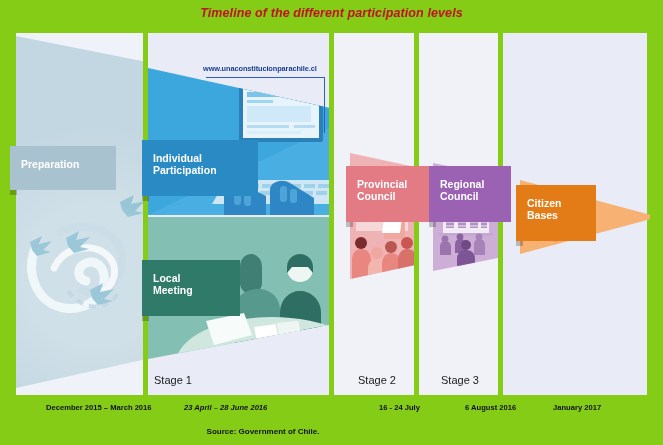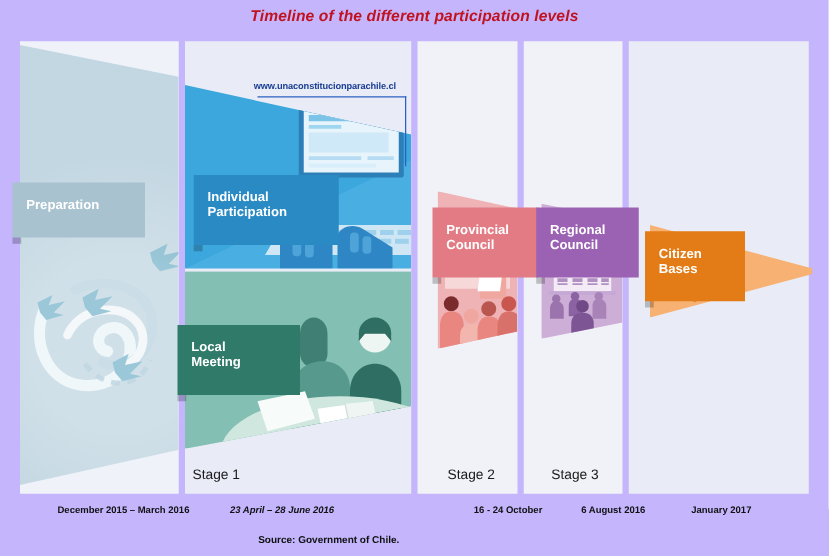--- a/index.html
+++ b/index.html
@@ -1,18 +1,18 @@
 <!DOCTYPE html>
 <html><head>
 <meta charset="utf-8">
 <style>
   html,body{margin:0;padding:0;background:#ffffff;}
   body{width:663px;height:445px;overflow:hidden;
        font-family:"Liberation Sans","DejaVu Sans",sans-serif;}
-  #root{position:relative;width:663px;height:445px;background:#c4b5fd;}
+  #root{position:relative;width:663px;height:445px;background:#84cc16;}
 
   
   .title{position:absolute;left:0;top:6px;width:663px;text-align:center;
          font-size:12.5px;font-weight:bold;font-style:italic;color:#c1121f;
          letter-spacing:.1px;}
 
   
   .colbg{position:absolute;top:33px;height:362px;background:#e9ecf7;}
   .colbg.c1{left:16px;width:127px;background:#f0f2f9;}
   .colbg.c2{left:148px;width:181px;background:#e9ecf7;}
@@ -51,21 +51,21 @@
   .p5{left:520px;top:180px;width:130px;height:74px;
       background:#f6b173;
       clip-path:polygon(0 0, 100% 47%, 100% 53%, 0 100%);}
 
   
   .ribbon{position:absolute;color:#ffffff;font-weight:bold;font-size:10.5px;
           line-height:12px;padding:0 9px 8px 11px;white-space:pre-line;}
   .ribbon .fold{position:absolute;left:0;bottom:-5px;width:7px;height:5px;
           background:rgba(0,0,0,.22);}
   .rb1{left:10px;top:146px;width:86px;background:#a8c2cf;color:#ffffff;}
-  .rb2{left:142px;top:140px;width:96px;background:#2a8ac4;margin-left:13px;}
+  .rb2{left:142px;top:140px;width:96px;background:#2a8ac4;}
   .rb3{left:142px;top:260px;width:78px;background:#2f7a68;}
   .rb4{left:346px;top:166px;width:64px;background:#e27b84;}
   .rb5{left:429px;top:166px;width:62px;background:#9b62b3;}
   .rb6{left:516px;top:185px;width:60px;background:#e37b16;}
 
   
   .url{position:absolute;left:203px;top:64px;font-size:7.4px;color:#1c3f94;
        font-weight:bold;letter-spacing:-.1px;white-space:nowrap;}
   .urlline-h{position:absolute;left:206px;top:77px;width:119px;height:1px;
        background:#2c5fc0;}
@@ -285,19 +285,19 @@
 Bases</span>
     <span class="fold"></span>
   </div>
 
   <div class="stage s1">Stage 1</div>
   <div class="stage s2">Stage 2</div>
   <div class="stage s3">Stage 3</div>
 
   <div class="date d0">December 2015 – March 2016</div>
   <div class="date d1">23 April – 28 June 2016</div>
-  <div class="date d2">16 - 24 October</div>
+  <div class="date d2">16 - 24 July</div>
   <div class="date d3">6 August 2016</div>
   <div class="date d4">January 2017</div>
 
   <div class="source">Source: Government of Chile.</div>
 
 </div>
 
 </body></html>

